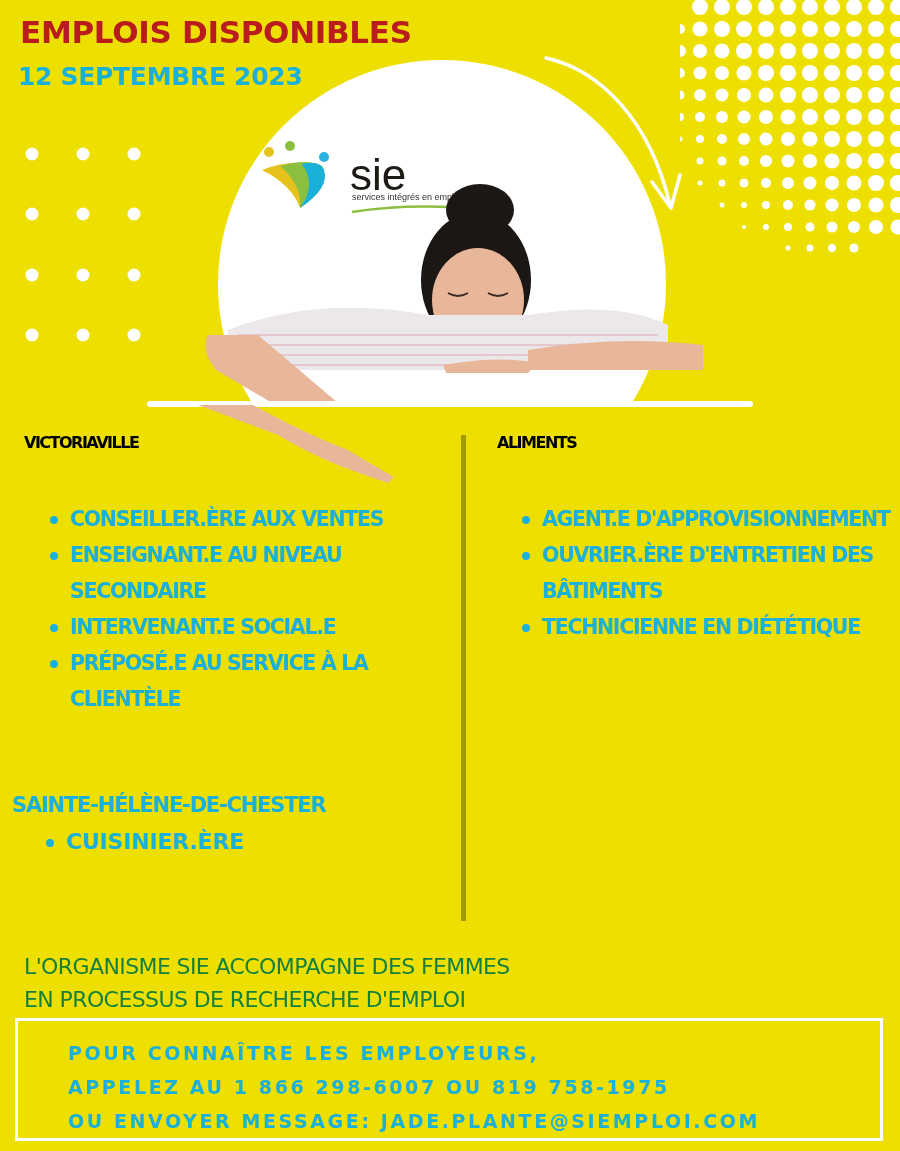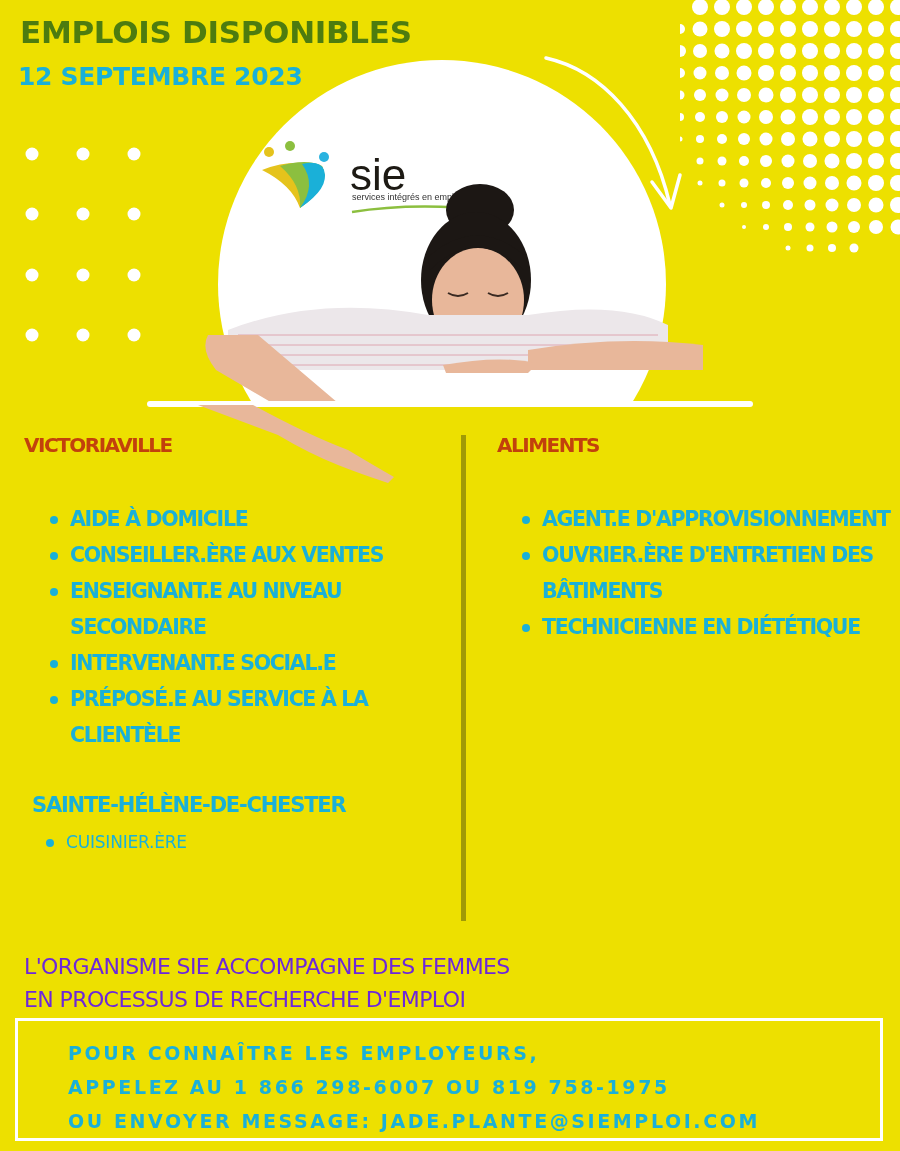--- a/index.html
+++ b/index.html
@@ -7,21 +7,21 @@
   body {
     background: #ede000;
     font-family: "DejaVu Sans", "Liberation Sans", sans-serif;
     position: relative;
   }
   .abs { position: absolute; }
 
   
   .title-main {
     left: 20px; top: 14px;
-    font-size: 31px; font-weight: 800; color: #4d7c0f;
+    font-size: 31px; font-weight: 800; color: #b91c1c;
     letter-spacing: -0.3px; white-space: nowrap;
   }
   .title-date {
     left: 18px; top: 62px;
     font-size: 25px; font-weight: 800; color: #1ab0d8;
     letter-spacing: -0.3px; white-space: nowrap;
   }
 
   
   .circle {
@@ -47,55 +47,55 @@
   .arrow { left: 540px; top: 50px; width: 150px; height: 170px; }
 
   
   .logo { left: 262px; top: 140px; width: 260px; height: 80px; }
 
   
   .woman { left: 198px; top: 175px; width: 510px; height: 310px; }
 
   
   .city {
-    font-size: 20px; font-weight: 800; color: #c2410c;
+    font-size: 16px; font-weight: 800; color: #000000;
     letter-spacing: -1.5px; white-space: nowrap;
   }
   .job-list { list-style: none; }
   .job-list li {
     position: relative; padding-left: 22px;
     font-size: 20.5px; font-weight: 800; color: #1ab0d8;
     line-height: 36px; letter-spacing: -1.3px;
   }
   .job-list li::before {
     content: ""; position: absolute; left: 2px; top: 15px;
     width: 8px; height: 8px; border-radius: 50%; background: #1ab0d8;
   }
   .col-left-list { left: 48px; top: 501px; width: 400px; }
   .col-right-list { left: 520px; top: 501px; width: 370px; }
 
   .divider {
     left: 461px; top: 435px; width: 5px; height: 486px; background: #a09a06;
   }
 
   .shdc-title {
-    left: 32px; top: 793px;
+    left: 12px; top: 793px;
     font-size: 21px; font-weight: 800; color: #1ab0d8;
     letter-spacing: -1.2px; white-space: nowrap;
   }
   .shdc-list { left: 44px; top: 826px; width: 410px; }
   .shdc-list li {
-    font-size: 17px; font-weight: 400; letter-spacing: -0.2px; line-height: 32px;
+    font-size: 22px; font-weight: 700; letter-spacing: -0.2px; line-height: 32px;
   }
   .shdc-list li::before { top: 13px; }
 
   
   .mission {
     left: 24px; top: 950px;
-    font-size: 22px; font-weight: 500; color: #6d28d9;
+    font-size: 22px; font-weight: 500; color: #15803d;
     line-height: 33px; letter-spacing: -0.6px;
   }
   .contact-box {
     left: 15px; top: 1018px; width: 868px; height: 123px;
     border: 3px solid #ffffff;
   }
   .contact-text {
     left: 24px; top: 1036px;
     font-size: 19px; font-weight: 700; color: #1ab0d8;
     line-height: 34px; letter-spacing: 2.6px; white-space: nowrap; margin-left: 44px;
@@ -295,21 +295,20 @@
 
 <svg class="abs" style="left:198px; top:405px; width:210px; height:80px;" viewBox="0 0 210 80">
   <path d="M0 0 L 55 0 Q 110 30 150 45 Q 175 60 196 72 L 190 78 Q 160 68 140 60 Q 110 48 80 30 Z" fill="#e8b79a"></path>
 </svg>
 
 <div class="abs title-main">EMPLOIS DISPONIBLES</div>
 <div class="abs title-date">12 SEPTEMBRE 2023</div>
 
 <div class="abs city" style="left:24px; top:433px;">VICTORIAVILLE</div>
 <ul class="abs job-list col-left-list">
-  <li>AIDE À DOMICILE</li>
   <li>CONSEILLER.ÈRE AUX VENTES</li>
   <li>ENSEIGNANT.E AU NIVEAU SECONDAIRE</li>
   <li>INTERVENANT.E SOCIAL.E</li>
   <li>PRÉPOSÉ.E AU SERVICE À LA CLIENTÈLE</li>
 </ul>
 
 <div class="abs shdc-title">SAINTE-HÉLÈNE-DE-CHESTER</div>
 <ul class="abs job-list shdc-list">
   <li>CUISINIER.ÈRE</li>
 </ul>

